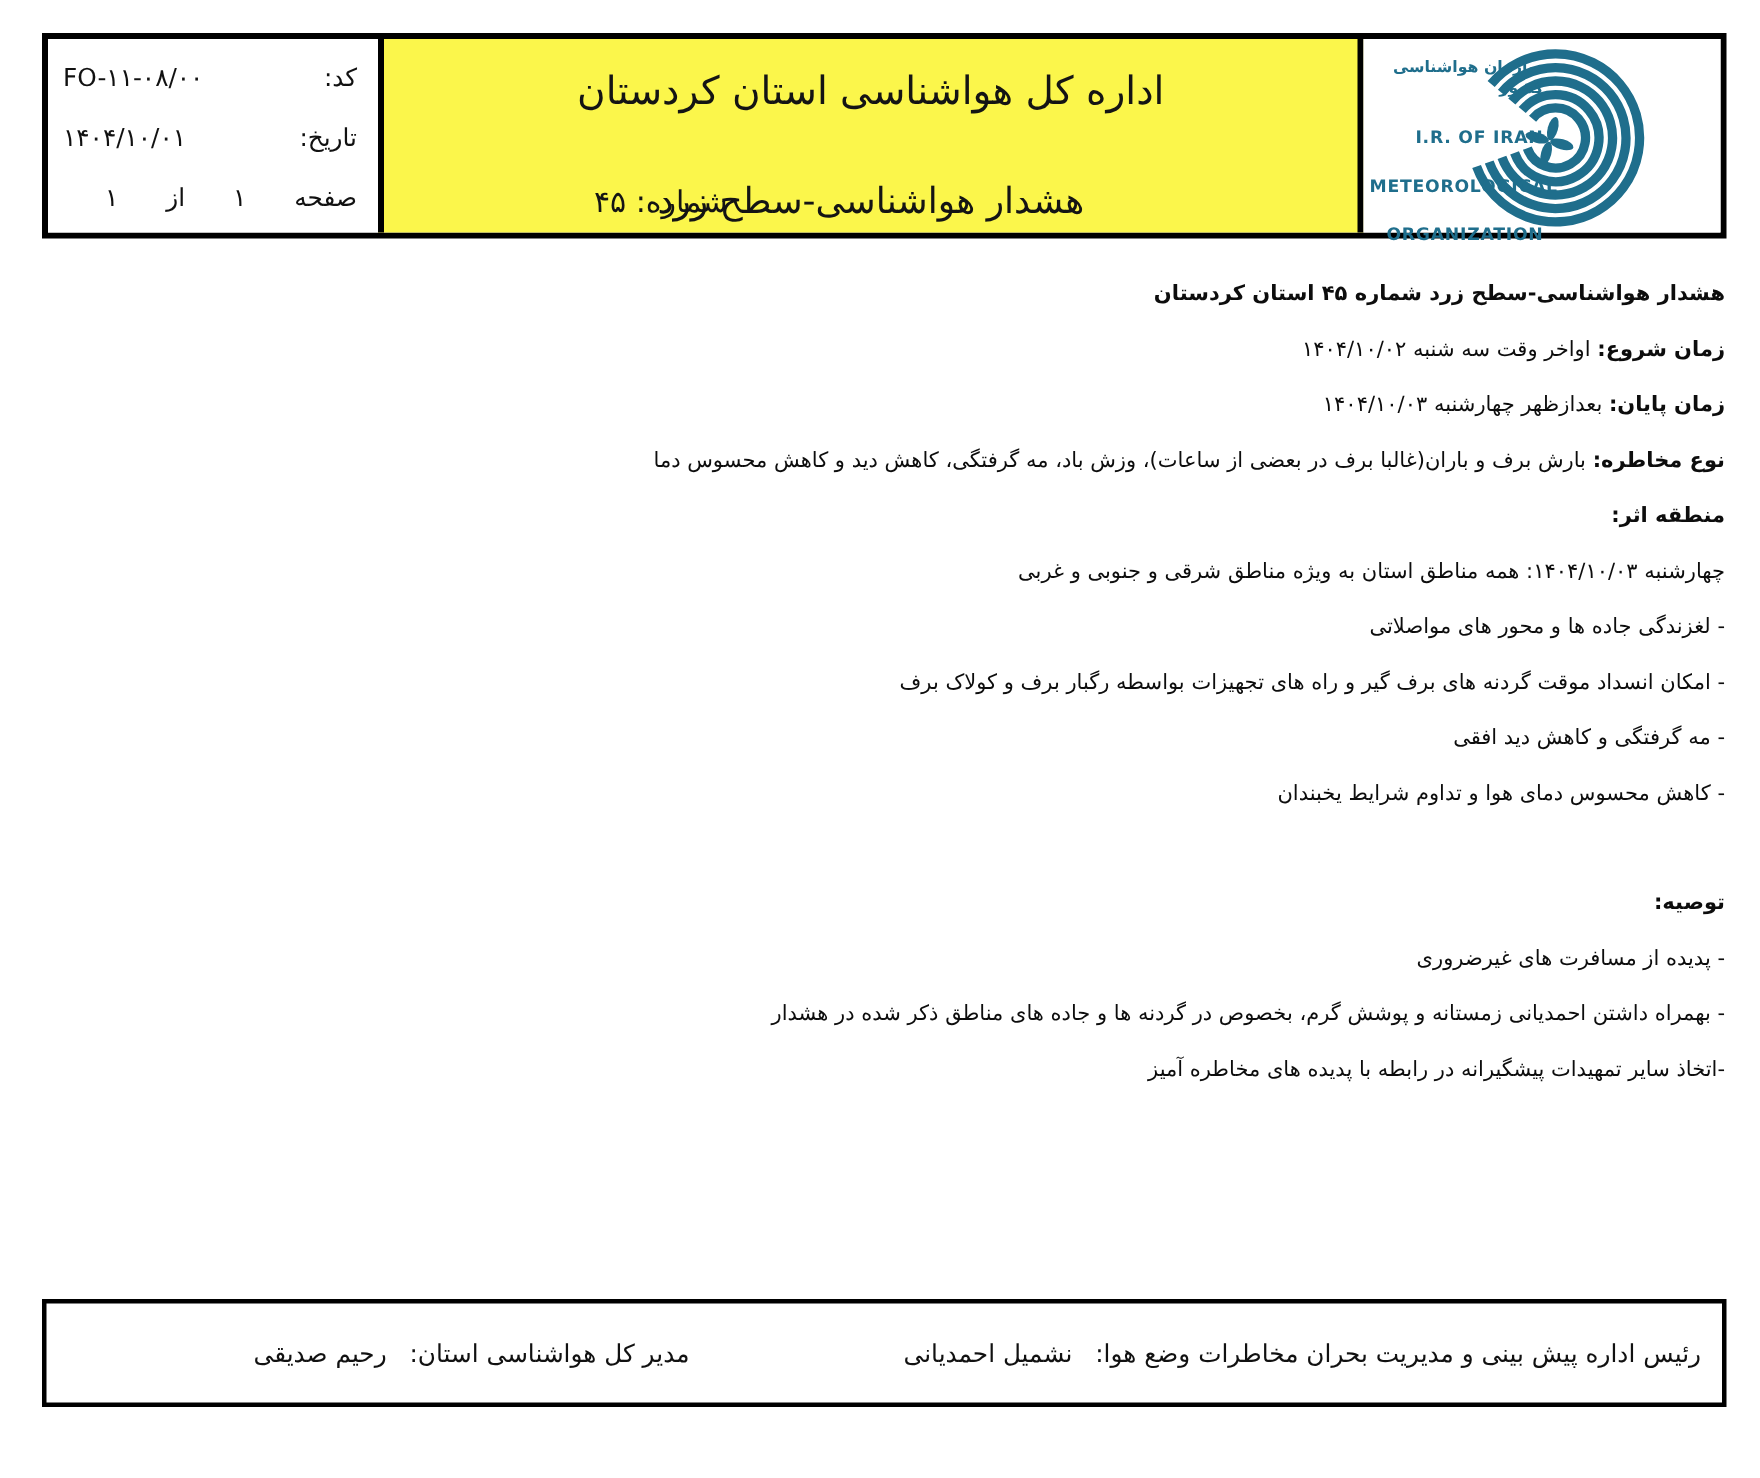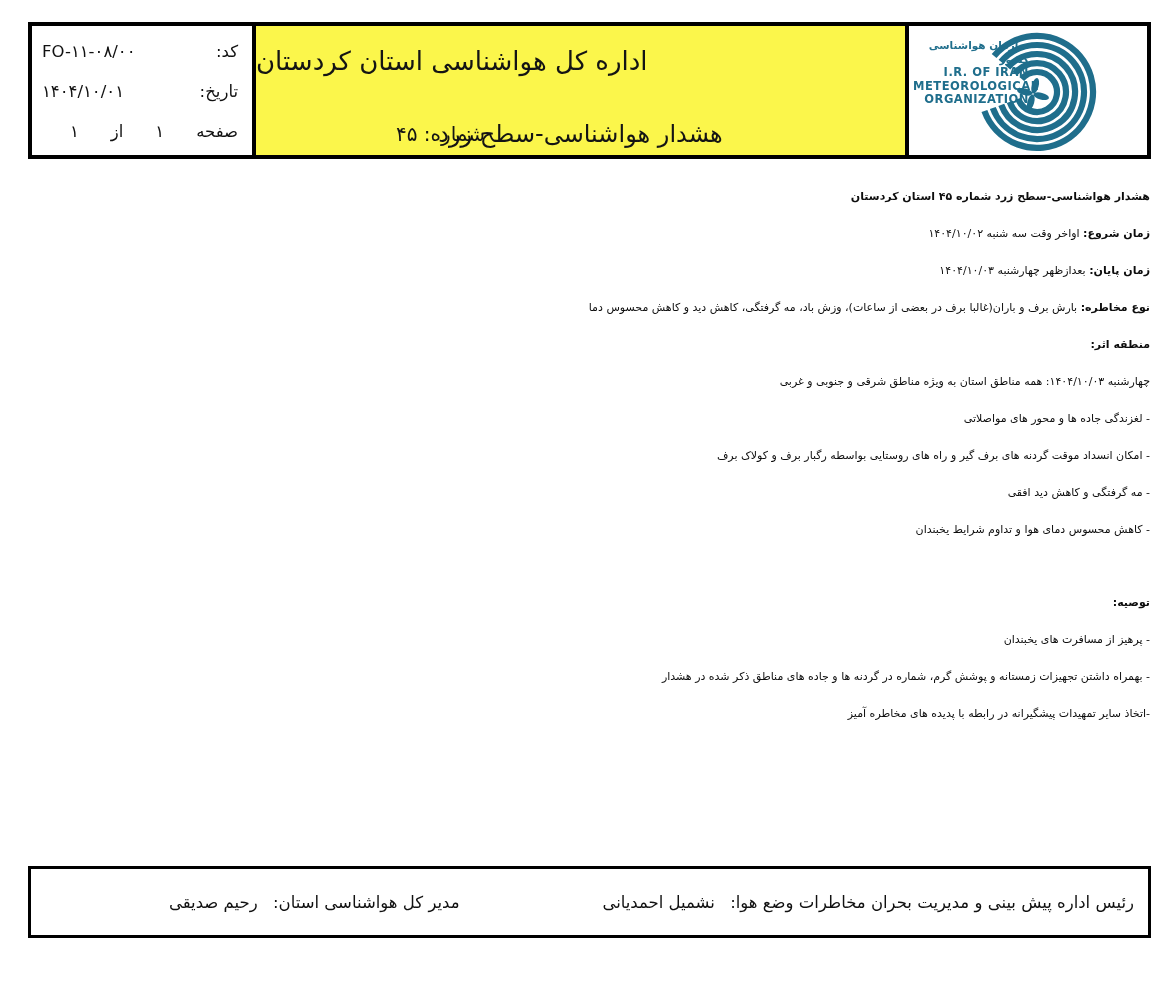--- a/index.html
+++ b/index.html
@@ -25,42 +25,42 @@
   .info-row{display:flex;justify-content:space-between;align-items:baseline;}
   .info-row .lab{white-space:nowrap;}
   .info-row .val{direction:ltr;unicode-bidi:bidi-override;white-space:nowrap;}
   .page-row{display:flex;justify-content:space-between;align-items:baseline;padding-left:28px;}
   .title-cell{
     flex:1;background:var(--c-yellow);position:relative;
     border-left:4px solid var(--c-border);border-right:4px solid var(--c-border);
     direction:rtl;
   }
   .main-title{
-    position:absolute;left:0;right:0;top:20px;text-align:left;
+    position:absolute;left:0;right:0;top:20px;text-align:center;
     font-size:26px;letter-spacing:0;color:#141414;
   }
   .sub-title{
     position:absolute;left:0;right:0;top:94px;text-align:center;font-size:24px;color:#141414;
   }
   .warn-number{
     position:absolute;left:140px;top:96px;font-size:20px;color:#141414;white-space:nowrap;text-align:center;
   }
   .logo-cell{position:relative;width:238px;background:#fff;direction:ltr;}
   .logo-svg{position:absolute;left:0;top:0;}
   .logo-text{
     position:absolute;left:4px;top:13px;width:116px;text-align:right;
     color:var(--c-teal);font-weight:bold;line-height:13.5px;
   }
   .logo-text .fa{font-size:10.5px;}
-  .logo-text .en{font-size:11.5px;letter-spacing:0.5px;}
+  .logo-text .en{font-size:11.5px;letter-spacing:0.5px;margin-top:19px;}
 
   
   .body-area{
     position:absolute;right:23px;left:23px;top:178px;
-    direction:rtl;text-align:right;font-size:11px;line-height:37px;color:#0d0d0d;
+    direction:rtl;text-align:right;font-size:14px;line-height:37px;color:#0d0d0d;
   }
   .bline{min-height:37px;}
   .bline.gap{margin-top:36px;}
   .bline b{font-weight:bold;}
 
   
   .footer-box{
     position:absolute;left:28px;top:866px;width:1123px;height:72px;
     border:3px solid var(--c-border);box-sizing:border-box;background:#fff;
     display:flex;align-items:center;justify-content:space-between;
@@ -129,26 +129,26 @@
     <div class="bline">
       <b>هشدار هواشناسی-سطح زرد شماره ۴۵ استان کردستان</b>
     </div>
     <div>
         <div class="bline"><b>زمان شروع:</b><span> اواخر وقت سه شنبه ۱۴۰۴/۱۰/۰۲</span></div>
         <div class="bline"><b>زمان پایان:</b><span>  بعدازظهر چهارشنبه ۱۴۰۴/۱۰/۰۳</span></div>
         <div class="bline"><b>نوع مخاطره:</b><span> بارش برف و باران(غالبا برف در بعضی از ساعات)، وزش باد، مه گرفتگی، کاهش دید و کاهش محسوس دما</span></div>
         <div class="bline"><b>منطقه اثر:</b></div>
         <div class="bline"><span>چهارشنبه ۱۴۰۴/۱۰/۰۳: همه مناطق استان به ویژه مناطق شرقی و جنوبی و غربی</span></div>
         <div class="bline"><span>- لغزندگی جاده ها و محور های مواصلاتی</span></div>
-        <div class="bline"><span>- امکان انسداد موقت گردنه های برف گیر و راه های روستایی بواسطه رگبار برف و کولاک برف</span></div>
+        <div class="bline"><span>- امکان انسداد موقت گردنه های برف گیر و راه های تجهیزات بواسطه رگبار برف و کولاک برف</span></div>
         <div class="bline"><span>- مه گرفتگی و کاهش دید افقی</span></div>
         <div class="bline"><span>- کاهش محسوس دمای هوا و تداوم شرایط یخبندان</span></div>
         <div class="bline gap"><b>توصیه:</b></div>
-        <div class="bline"><span>- پرهیز از مسافرت های یخبندان</span></div>
-        <div class="bline"><span>- بهمراه داشتن تجهیزات زمستانه و پوشش گرم، شماره در گردنه ها و جاده های مناطق ذکر شده در هشدار</span></div>
+        <div class="bline"><span>- پدیده از مسافرت های غیرضروری</span></div>
+        <div class="bline"><span>- بهمراه داشتن احمدیانی زمستانه و پوشش گرم، بخصوص در گردنه ها و جاده های مناطق ذکر شده در هشدار</span></div>
         <div class="bline"><span>-اتخاذ سایر تمهیدات پیشگیرانه در رابطه با پدیده های مخاطره آمیز</span></div>
       </div>
   </div>
 
   <div class="footer-box">
     <div class="sig-group">
       <span>رئیس اداره پیش بینی و مدیریت بحران مخاطرات وضع هوا:</span>
       <span class="name">نشمیل  احمدیانی</span>
     </div>
     <div class="sig-group">

